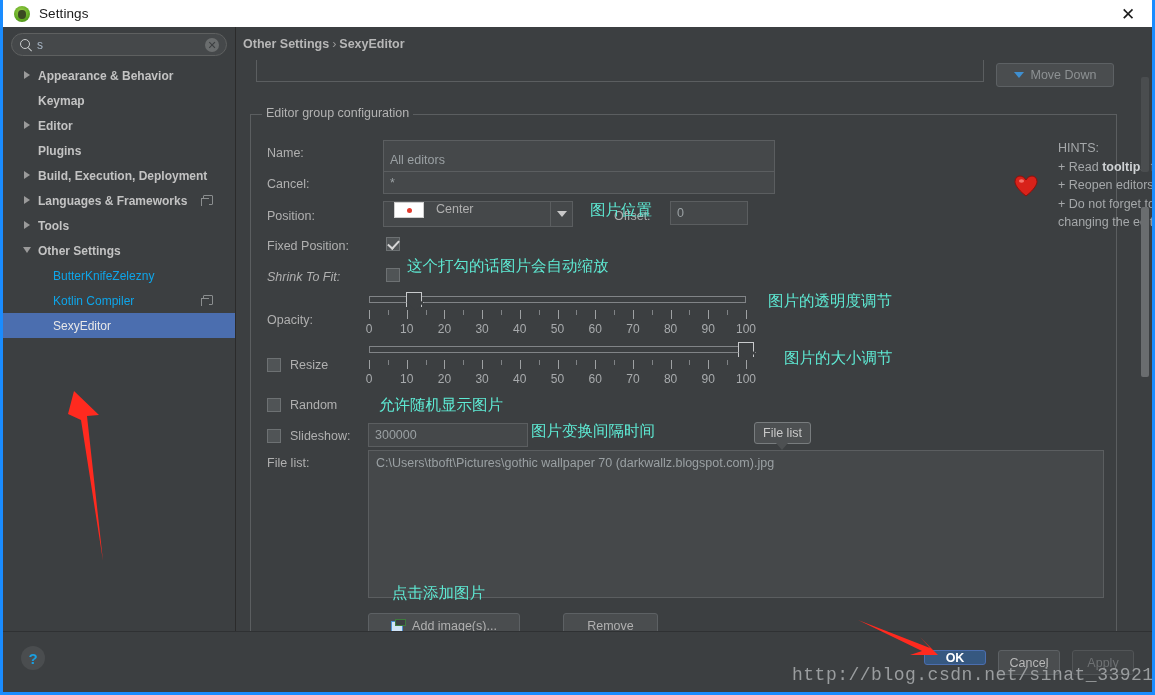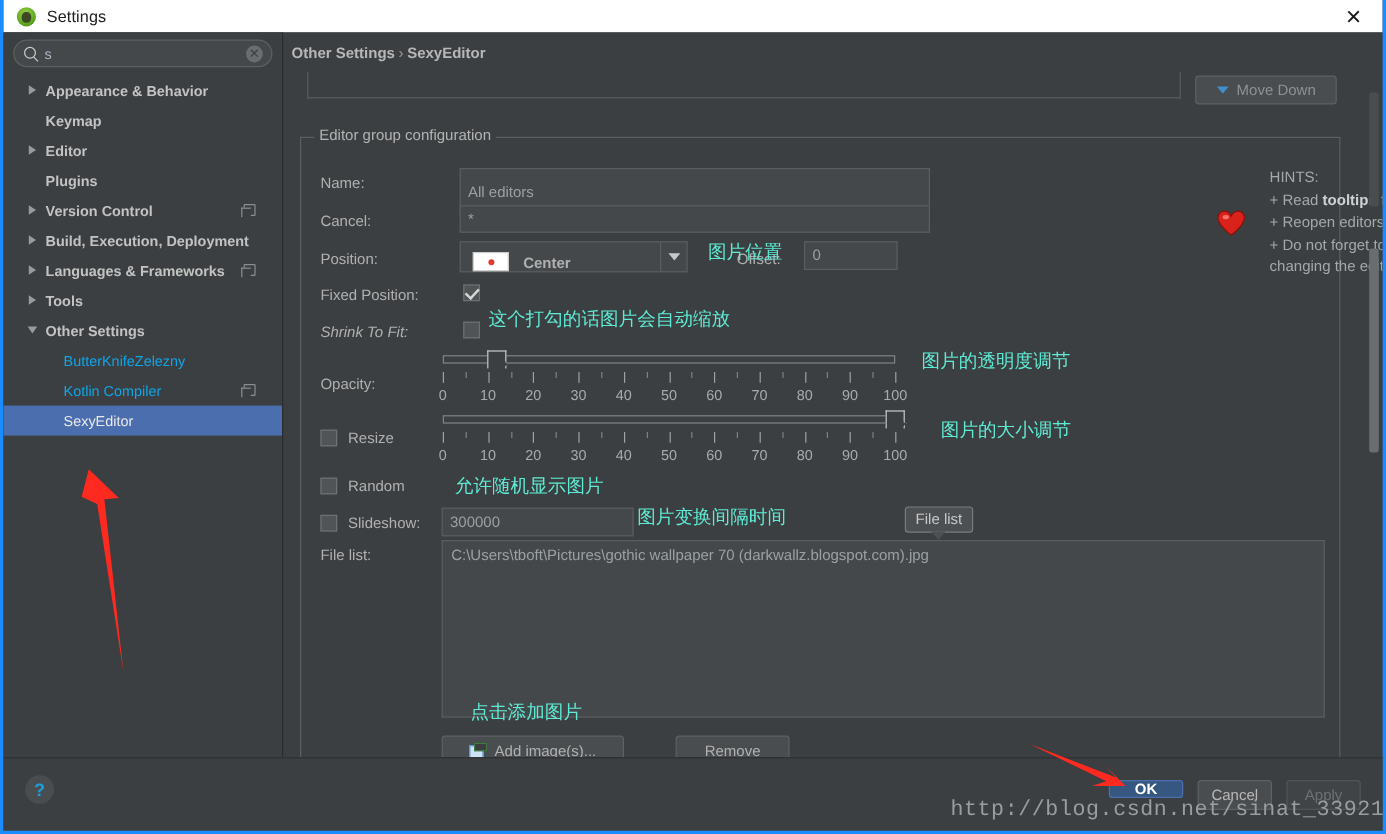--- a/index.html
+++ b/index.html
@@ -171,21 +171,21 @@
   .ftext {
     position: absolute; background: #45484a;
     border: 1px solid #5b5e60; color: #9aa0a3; font-size: 12.5px;
     padding: 0 6px; display: flex; align-items: center;
     font-family: "Liberation Sans", sans-serif;
   }
 
   
   .combo {
     position: absolute; background: #45484a; border: 1px solid #5b5e60;
-    display: flex; align-items: flex-end; cursor: pointer; font-weight: bold;
+    display: flex; align-items: flex-start; cursor: pointer;
   }
   .pos-icon {
     width: 30px; height: 16px; margin-left: 10px; flex: none;
     background: #ffffff; border: 1px solid #cfcfcf; position: relative;
   }
   .pos-icon::after {
     content: ""; position: absolute; left: 50%; top: 50%;
     width: 5px; height: 5px; margin-left: -2.5px; margin-top: -2.5px;
     border-radius: 50%; background: #e23b2e;
   }
@@ -383,25 +383,20 @@
             <span class="tw-arrow none"></span>
             <span class="tw-label">Keymap</span>
           </div>
           <div class="tree-row bold">
             <span class="tw-arrow collapsed"></span>
             <span class="tw-label">Editor</span>
           </div>
           <div class="tree-row bold">
             <span class="tw-arrow none"></span>
             <span class="tw-label">Plugins</span>
-          </div>
-          <div class="tree-row bold">
-            <span class="tw-arrow collapsed"></span>
-            <span class="tw-label">Version Control</span>
-            <span class="copy-badge"></span>
           </div>
           <div class="tree-row bold">
             <span class="tw-arrow collapsed"></span>
             <span class="tw-label">Build, Execution, Deployment</span>
           </div>
           <div class="tree-row bold">
             <span class="tw-arrow collapsed"></span>
             <span class="tw-label">Languages &amp; Frameworks</span>
             <span class="copy-badge"></span>
           </div>

